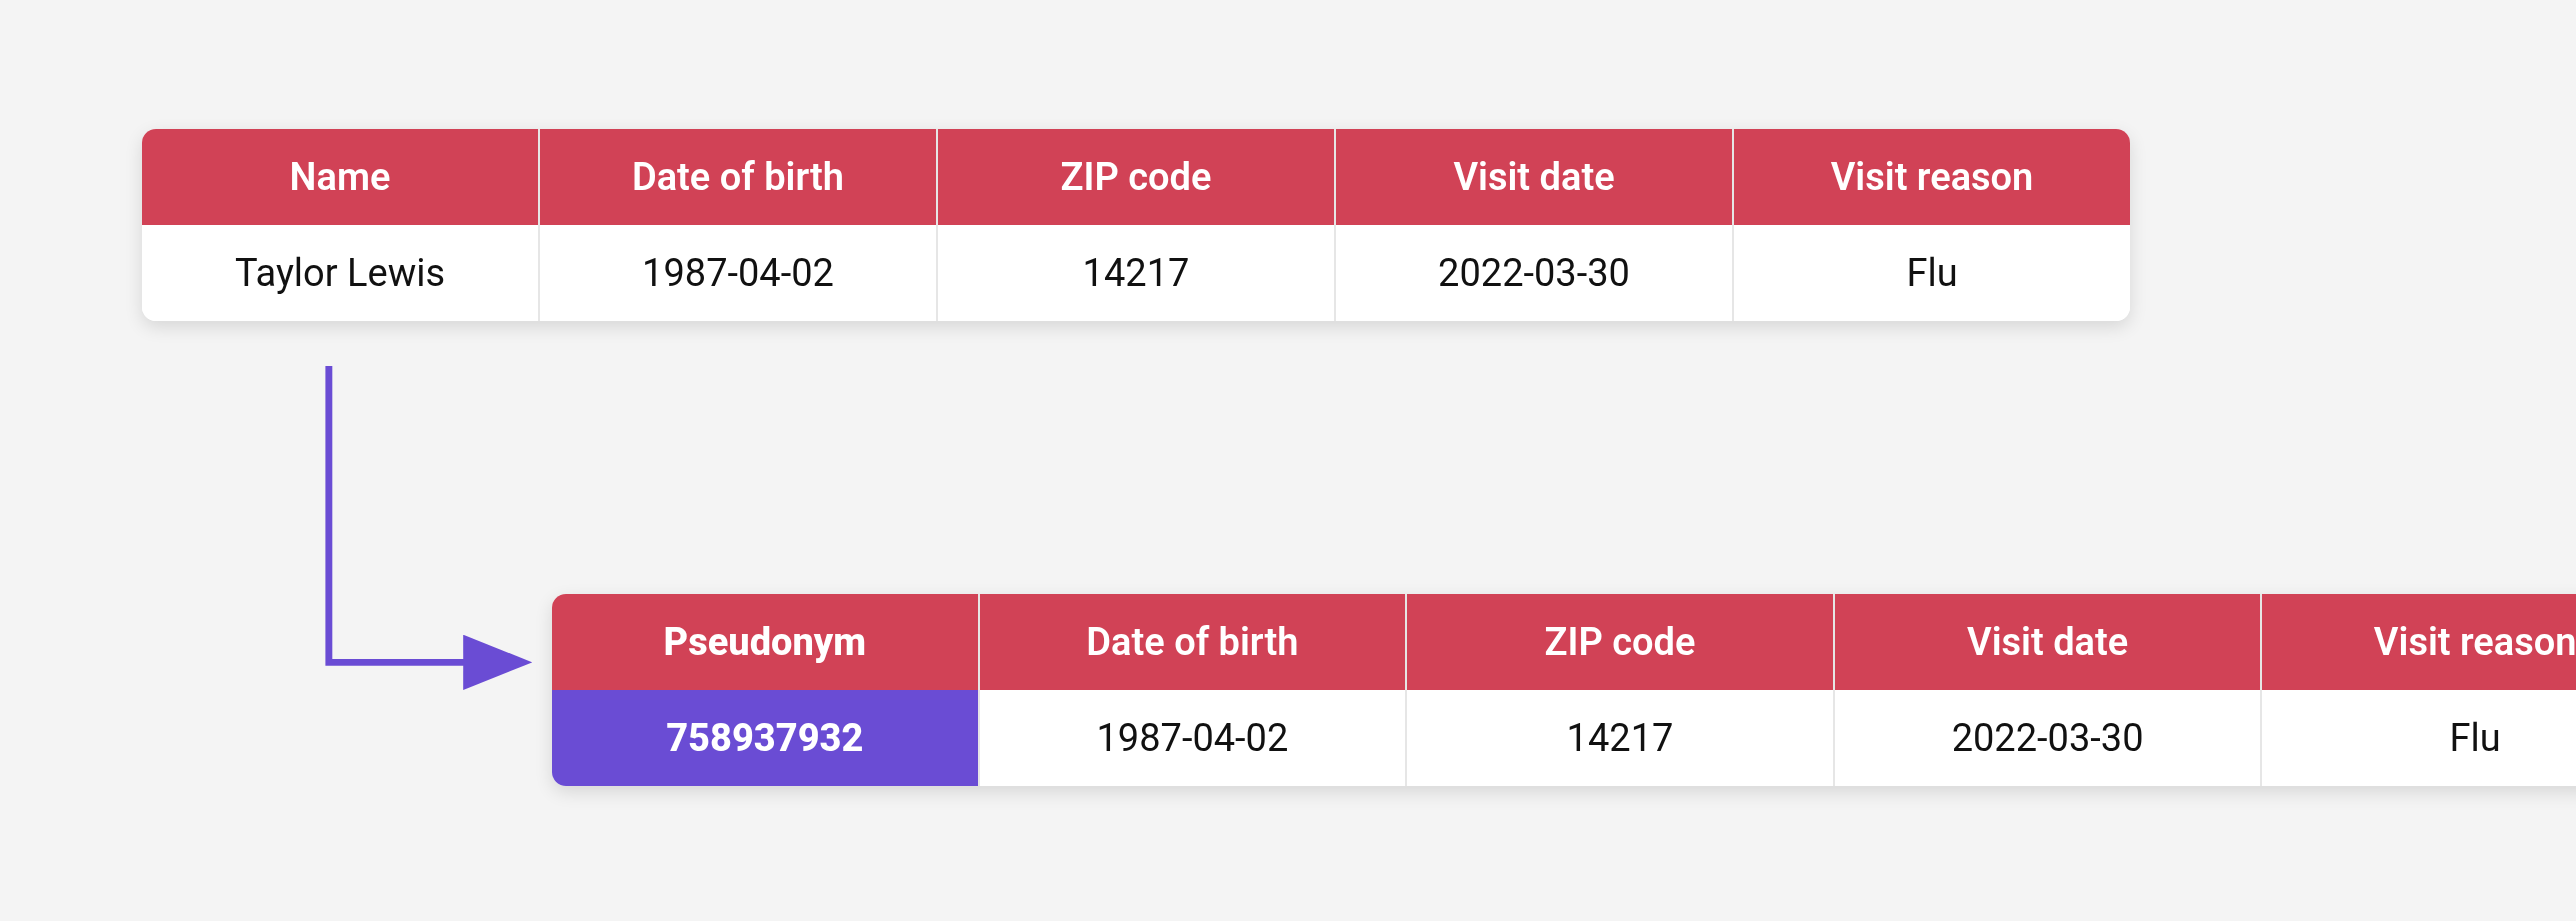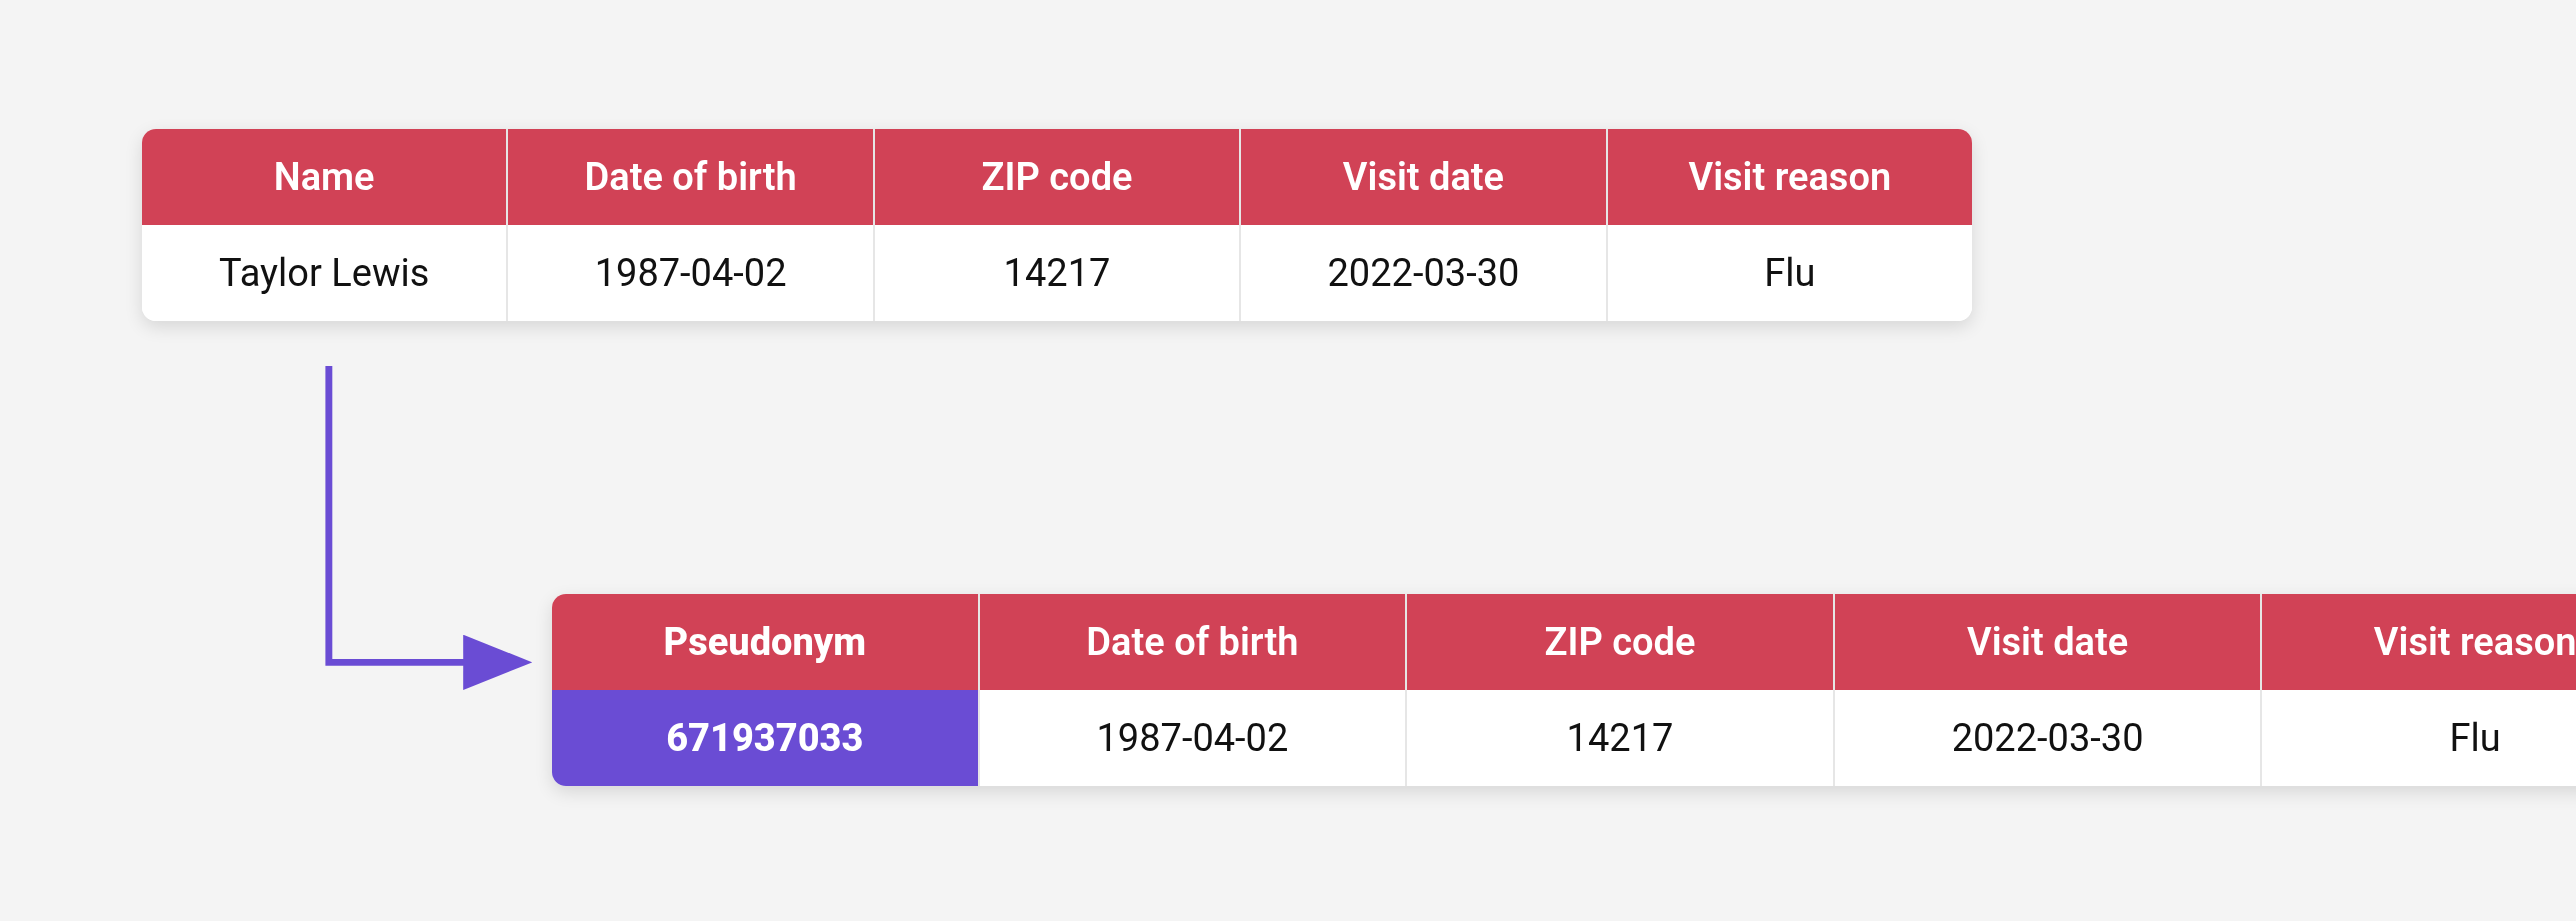--- a/index.html
+++ b/index.html
@@ -18,21 +18,21 @@
       display: flex;
       border-radius: 14px;
       overflow: hidden;
       box-shadow: 0 6px 18px rgba(0,0,0,0.12);
       background: #fff;
       position: absolute;
     }
     .table-top {
       left: 142px;
       top: 129px;
-      width: 1830px;
+      width: 1988px;
     }
     .table-bottom {
       left: 552px;
       top: 594px;
       width: 2136px;
     }
     .col {
       flex: 1;
       display: flex;
       flex-direction: column;
@@ -103,21 +103,21 @@
     <marker id="arrowhead" markerWidth="10" markerHeight="8" refX="8" refY="4" orient="auto" markerUnits="strokeWidth">
       <polygon points="0 0, 10 4, 0 8" fill="#6a4cd4"></polygon>
     </marker>
   </defs>
   <path d="M 18 0 L 18 300 L 210 300" stroke="#6a4cd4" stroke-width="7" fill="none" marker-end="url(#arrowhead)"></path>
 </svg>
 
 <div class="table table-bottom">
   <div class="col highlight">
     <div class="header">Pseudonym</div>
-    <div class="cell">671937033</div>
+    <div class="cell">758937932</div>
   </div>
   <div class="col">
     <div class="header">Date of birth</div>
     <div class="cell">1987-04-02</div>
   </div>
   <div class="col">
     <div class="header">ZIP code</div>
     <div class="cell">14217</div>
   </div>
   <div class="col">

